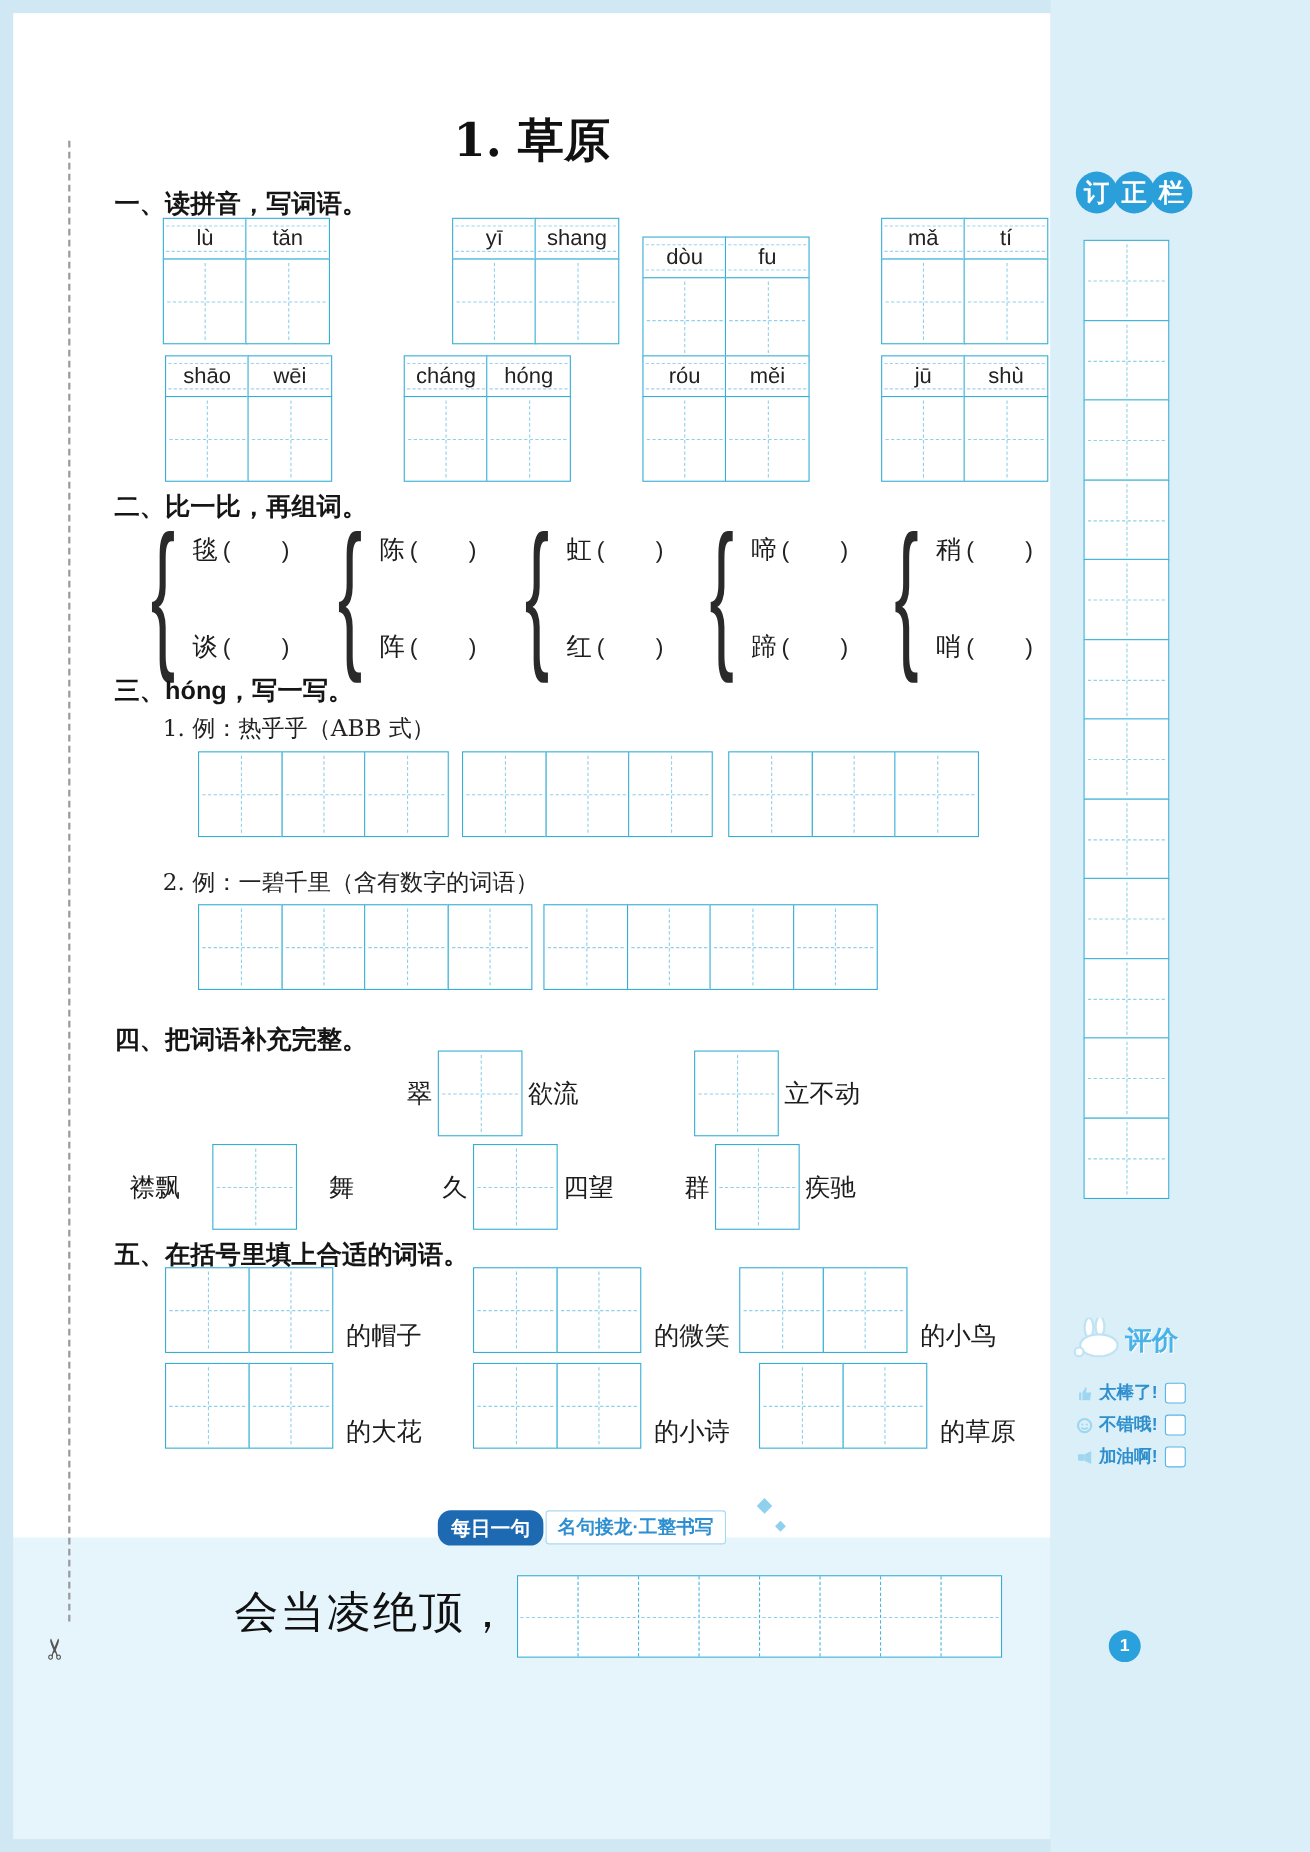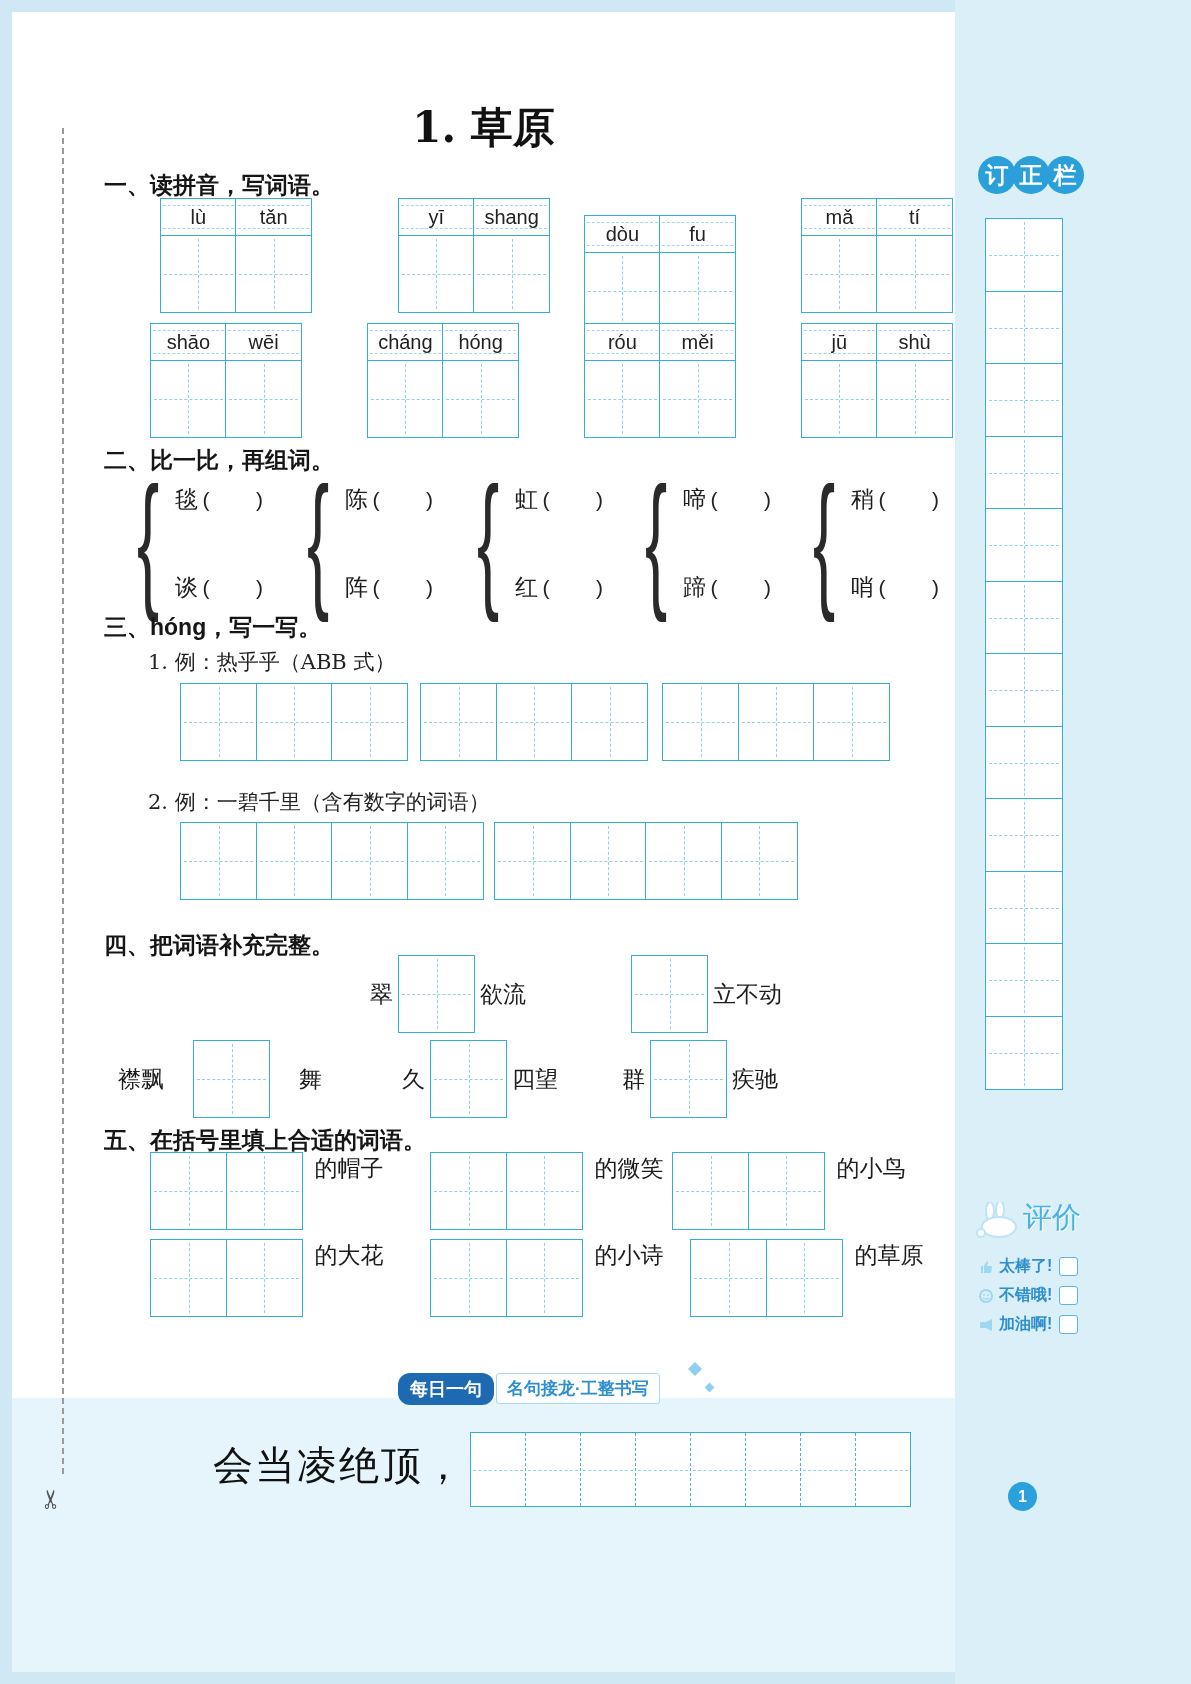--- a/index.html
+++ b/index.html
@@ -39,40 +39,40 @@
   .pchar{font-size:23px;}
   .blank{font-size:21px;white-space:pre;color:#222;}
 
   .example{position:absolute;font-size:21px;color:#222;}
   .cellrow{position:absolute;display:flex;}
 
   .s4item{position:absolute;display:flex;align-items:center;}
   .s4pre,.s4post{font-size:23px;}
   .s4pre{margin-right:5px;}
   .s4post{margin-left:5px;}
-  .s5item{position:absolute;display:flex;align-items:flex-start;}
+  .s5item{position:absolute;display:flex;align-items:flex-end;}
   .s5suffix{font-size:23px;margin-left:12px;}
 
   
   .cutline{position:absolute;left:62px;top:128px;height:1346px;border-left:2px dashed #9a9a9a;}
   .scissors{position:absolute;left:40px;top:1484px;font-size:26px;color:#555;
             transform:rotate(-90deg);font-family:"DejaVu Sans",sans-serif;}
 
   
   .cbadge{position:absolute;left:978px;top:156px;display:flex;}
   .cbadge .circ{width:38px;height:38px;border-radius:50%;background:#2b9fd9;color:#fff;
                 font-weight:bold;font-size:23px;display:flex;align-items:center;justify-content:center;}
   .cbadge .circ+.circ{margin-left:-4px;}
   .sidecol{position:absolute;left:985px;top:218px;}
   .sidecol .wcell{width:76px;height:72px;}
   .sidecol .wcell+ .wcell{margin-left:0;margin-top:-1.5px;}
 
   
   .eval-title{position:absolute;left:975px;top:1198px;display:flex;align-items:flex-end;}
-  .eval-word{font-size:29px;font-weight:normal;color:#49b2e6;text-shadow:1px 1px 0 #fff;margin-left:2px;}
+  .eval-word{font-size:24px;font-weight:bold;color:#49b2e6;text-shadow:1px 1px 0 #fff;margin-left:2px;}
   .eval-opts{position:absolute;left:978px;top:1252px;}
   .eval-row{display:flex;align-items:center;height:29px;}
   .eval-label{font-size:16px;color:#2f8fcd;font-weight:bold;margin-left:5px;}
   .eval-check{width:17px;height:17px;border:1.5px solid #59b6e3;border-radius:3px;background:#fff;margin-left:7px;}
 
   
   .daily-badge{position:absolute;left:398px;top:1373px;background:#1d6ab2;color:#fff;font-weight:bold;
                font-size:18px;padding:4px 12px;border-radius:12px;}
   .daily-sub{position:absolute;left:496px;top:1373px;background:#fff;border:1.5px solid #a9d9ef;
              color:#2e8fd0;font-weight:bold;font-size:17px;padding:3px 10px;border-radius:3px;}
@@ -95,31 +95,31 @@
   <div class="footband"></div>
   <div class="sidebar"></div>
 
   <div class="cutline"></div>
   <div class="scissors">✂</div>
 
   <div class="title">1. 草原</div>
 
   <div class="sec-h" style="left:104px;top:170px;">一、读拼音，写词语。</div>
 
-  <div class="pgroup" style="left:160px;top:198px;">
+  <div class="pgroup" style="left:148px;top:198px;">
     <div class="prow">
         <div class="pcell">lù</div>
         <div class="pcell">tǎn</div>
       </div>
     <div class="wrow">
         <div class="wcell"></div>
         <div class="wcell"></div>
       </div>
   </div>
-  <div class="pgroup" style="left:367px;top:198px;padding-left:31px;">
+  <div class="pgroup" style="left:380px;top:198px;padding-left:31px;">
     <div class="prow">
         <div class="pcell">yī</div>
         <div class="pcell">shang</div>
       </div>
     <div class="wrow">
         <div class="wcell"></div>
         <div class="wcell"></div>
       </div>
   </div>
   <div class="pgroup" style="left:584px;top:215px;">

